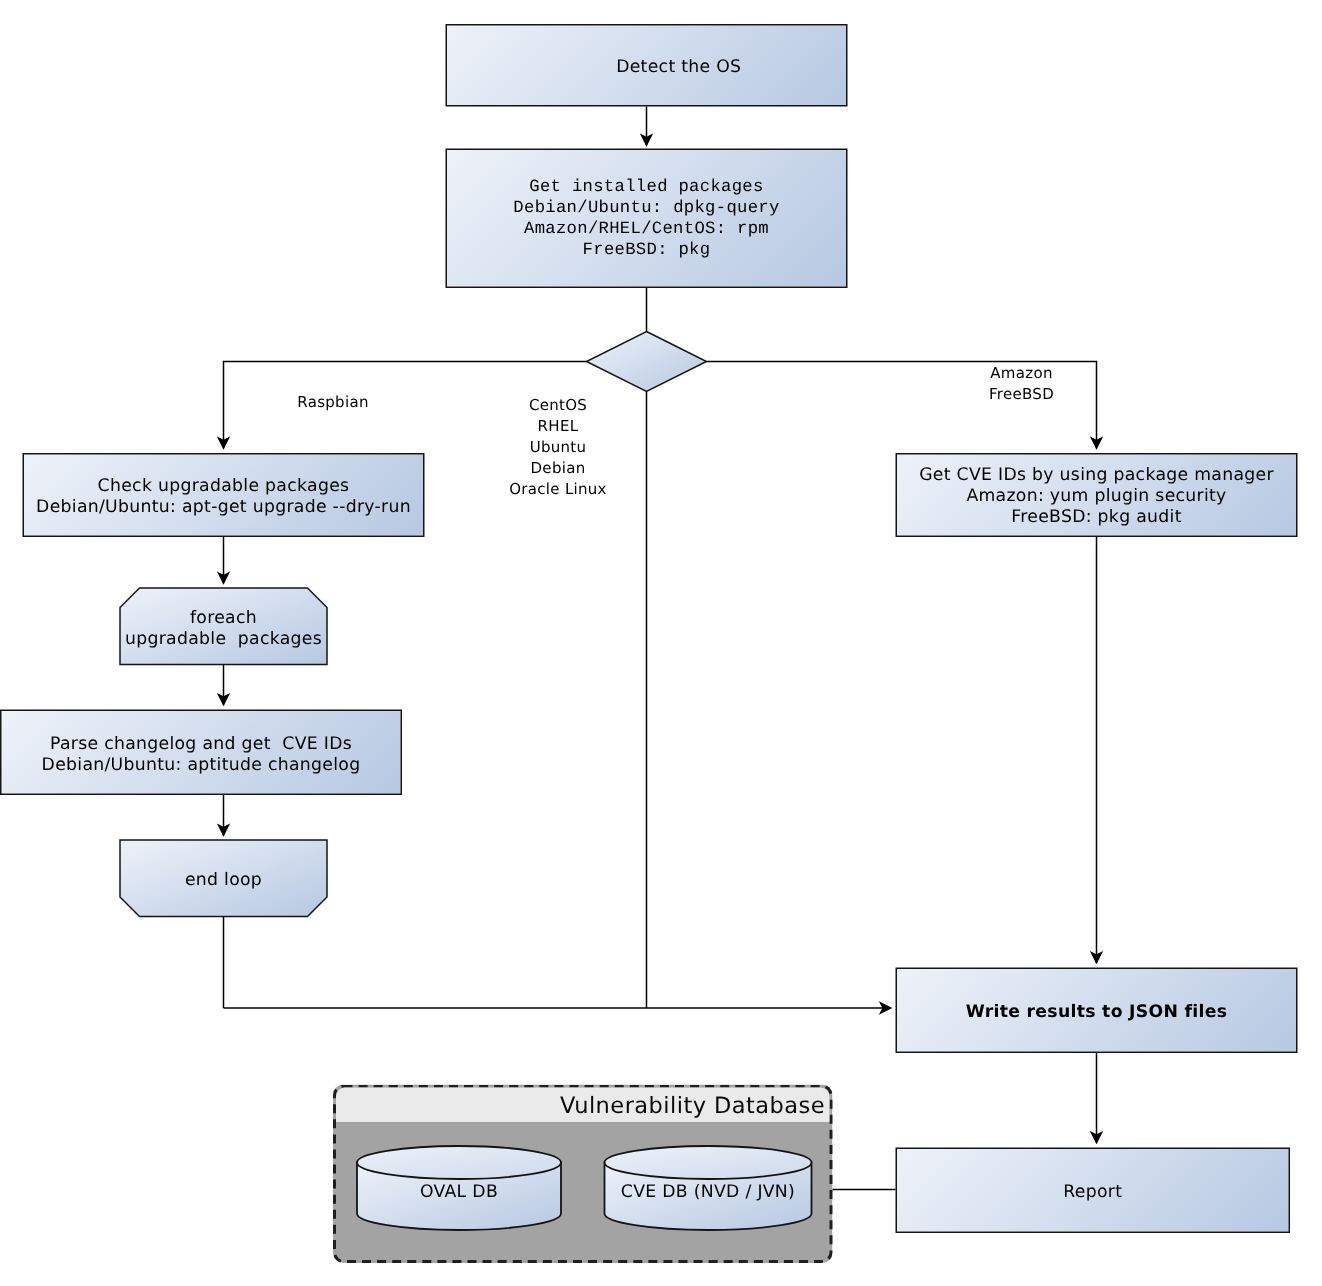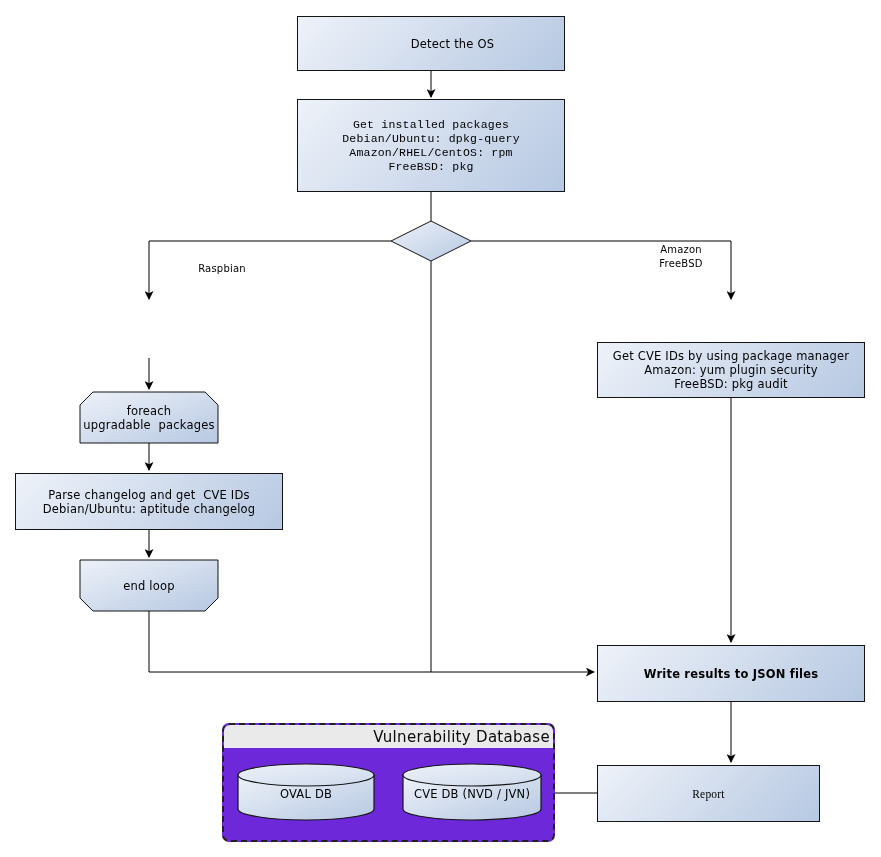--- a/index.html
+++ b/index.html
@@ -42,38 +42,38 @@
     font-size: 10px;
     line-height: 14px;
     letter-spacing: 0.2px;
     white-space: pre;
     z-index: 2;
   }
   
   #node-detect-os        { left: 297px; top: 16px;  width: 268px; height: 55px; padding-left: 43px; }
   #node-get-installed    { left: 297px; top: 99px;  width: 268px; height: 93px; font-family: Liberation Mono, monospace; }
   #node-check-upgradable { left: 15px;  top: 302px; width: 268px; height: 56px; }
-  #node-parse-changelog  { left: 15px;  top: 473px; width: 268px; height: 57px; }
-  #node-get-cve          { left: 597px; top: 302px; width: 268px; height: 56px; margin-top: 40px; }
+  #node-parse-changelog  { left: 0;  top: 473px; width: 268px; height: 57px; }
+  #node-get-cve          { left: 597px; top: 302px; width: 268px; height: 56px; }
   #node-write-results    { left: 597px; top: 645px; width: 268px; height: 57px; font-weight: bold; }
-  #node-report           { left: 597px; top: 765px; width: 223px; height: 57px; font-family: Liberation Serif, serif; }
+  #node-report           { left: 597px; top: 765px; width: 263px; height: 57px; }
   #label-foreach         { left: 80px;  top: 392px; width: 138px; height: 51px; }
   #label-endloop         { left: 80px;  top: 560px; width: 138px; height: 51px; }
   #label-cyl-oval        { left: 238px; top: 773px; width: 136px; height: 42px; }
   #label-cyl-cve         { left: 403px; top: 773px; width: 138px; height: 42px; }
   #label-raspbian        { left: 152px; top: 262px; width: 140px; }
   #label-middle          { left: 302px; top: 264px; width: 140px; }
   #label-right           { left: 611px; top: 243px; width: 140px; }
   
   #db-box {
     position: absolute;
     left: 222px; top: 723px;
     width: 333px; height: 119px;
     box-sizing: border-box;
-    background: #6d28d9;
+    background: #a3a3a3;
     border: 2px dashed #1f1f1f;
     border-radius: 7px;
     z-index: 0;
   }
   #db-header {
     position: absolute;
     left: 0; right: 0; top: 0;
     height: 23px;
     background: #eaeaea;
     border-radius: 6px 6px 0 0;
@@ -141,31 +141,38 @@
       <path d="M403,775 L403,809 A69,11 0 0 0 541,809 L541,775 Z" fill="url(#boxGrad)" stroke="#141414" stroke-width="1.2"></path>
       <ellipse cx="472" cy="775" rx="69" ry="11" fill="url(#topGrad)" stroke="#141414" stroke-width="1.2"></ellipse>
     </g>
   </svg>
 
   <div class="node" id="node-detect-os">Detect the OS</div>
   <div class="node" id="node-get-installed">Get installed packages
 Debian/Ubuntu: dpkg-query
 Amazon/RHEL/CentOS: rpm
 FreeBSD: pkg</div>
+  <div class="node" id="node-check-upgradable">Check upgradable packages
+Debian/Ubuntu: apt-get upgrade --dry-run</div>
   <div class="node" id="node-parse-changelog">Parse changelog and get  CVE IDs
 Debian/Ubuntu: aptitude changelog</div>
   <div class="node" id="node-get-cve">Get CVE IDs by using package manager
 Amazon: yum plugin security
 FreeBSD: pkg audit</div>
   <div class="node" id="node-write-results">Write results to JSON files</div>
   <div class="node" id="node-report">Report</div>
 
   <div class="shape-label" id="label-foreach">foreach
 upgradable  packages</div>
   <div class="shape-label" id="label-cyl-oval">OVAL DB</div>
   <div class="shape-label" id="label-endloop">end loop</div>
   <div class="shape-label" id="label-cyl-cve">CVE DB (NVD / JVN)</div>
 
   <div class="branch-label" id="label-raspbian">Raspbian</div>
+  <div class="branch-label" id="label-middle">CentOS
+RHEL
+Ubuntu
+Debian
+Oracle Linux</div>
   <div class="branch-label" id="label-right">Amazon
 FreeBSD</div>
 
 </div>
 
 </body></html>

